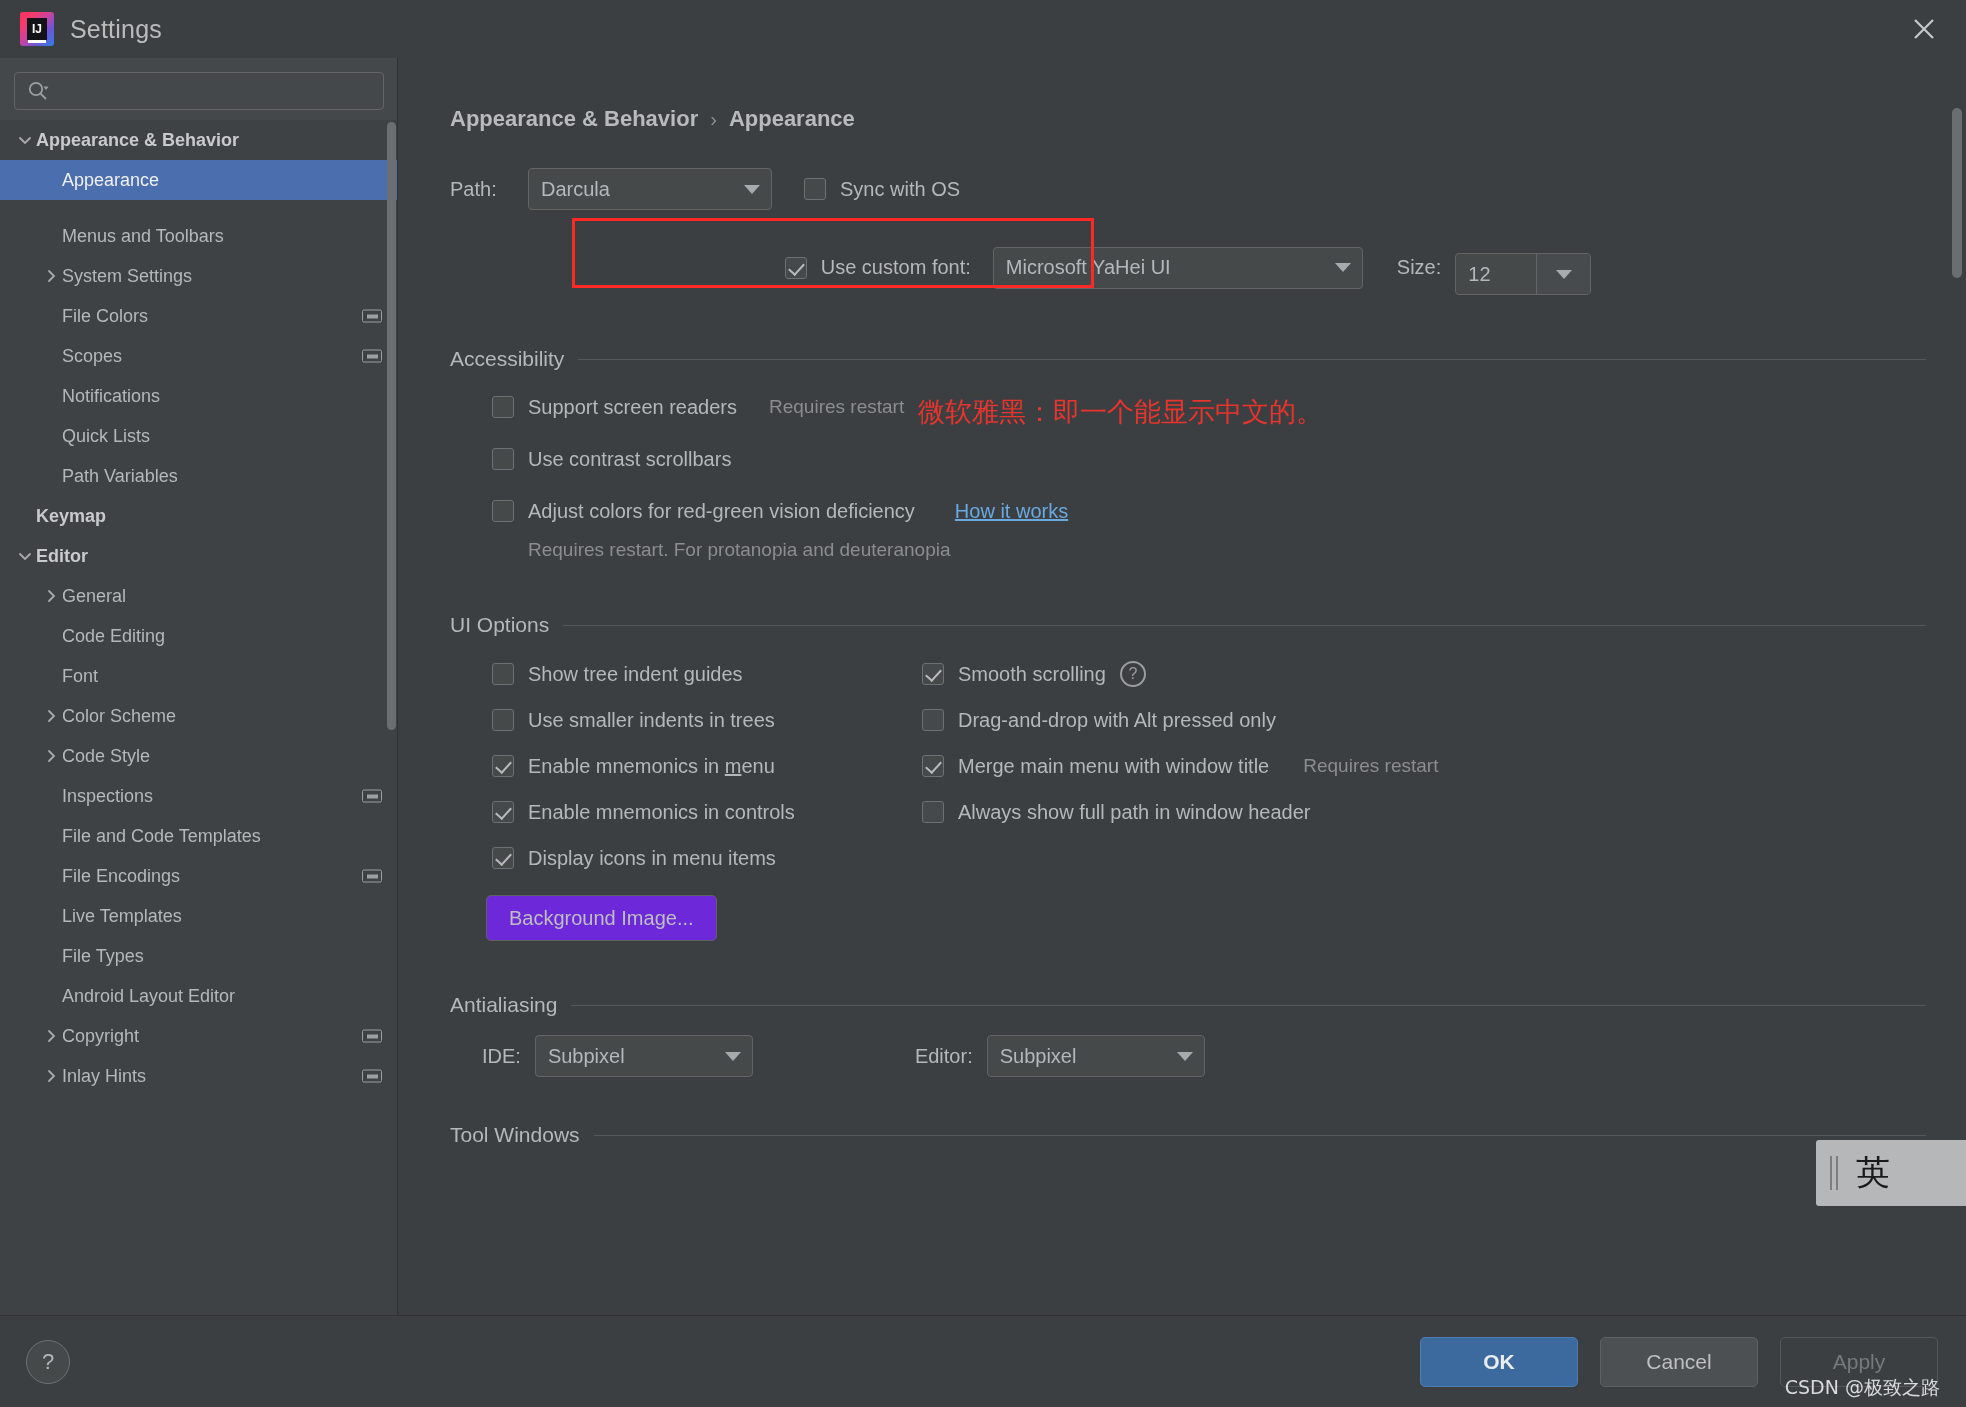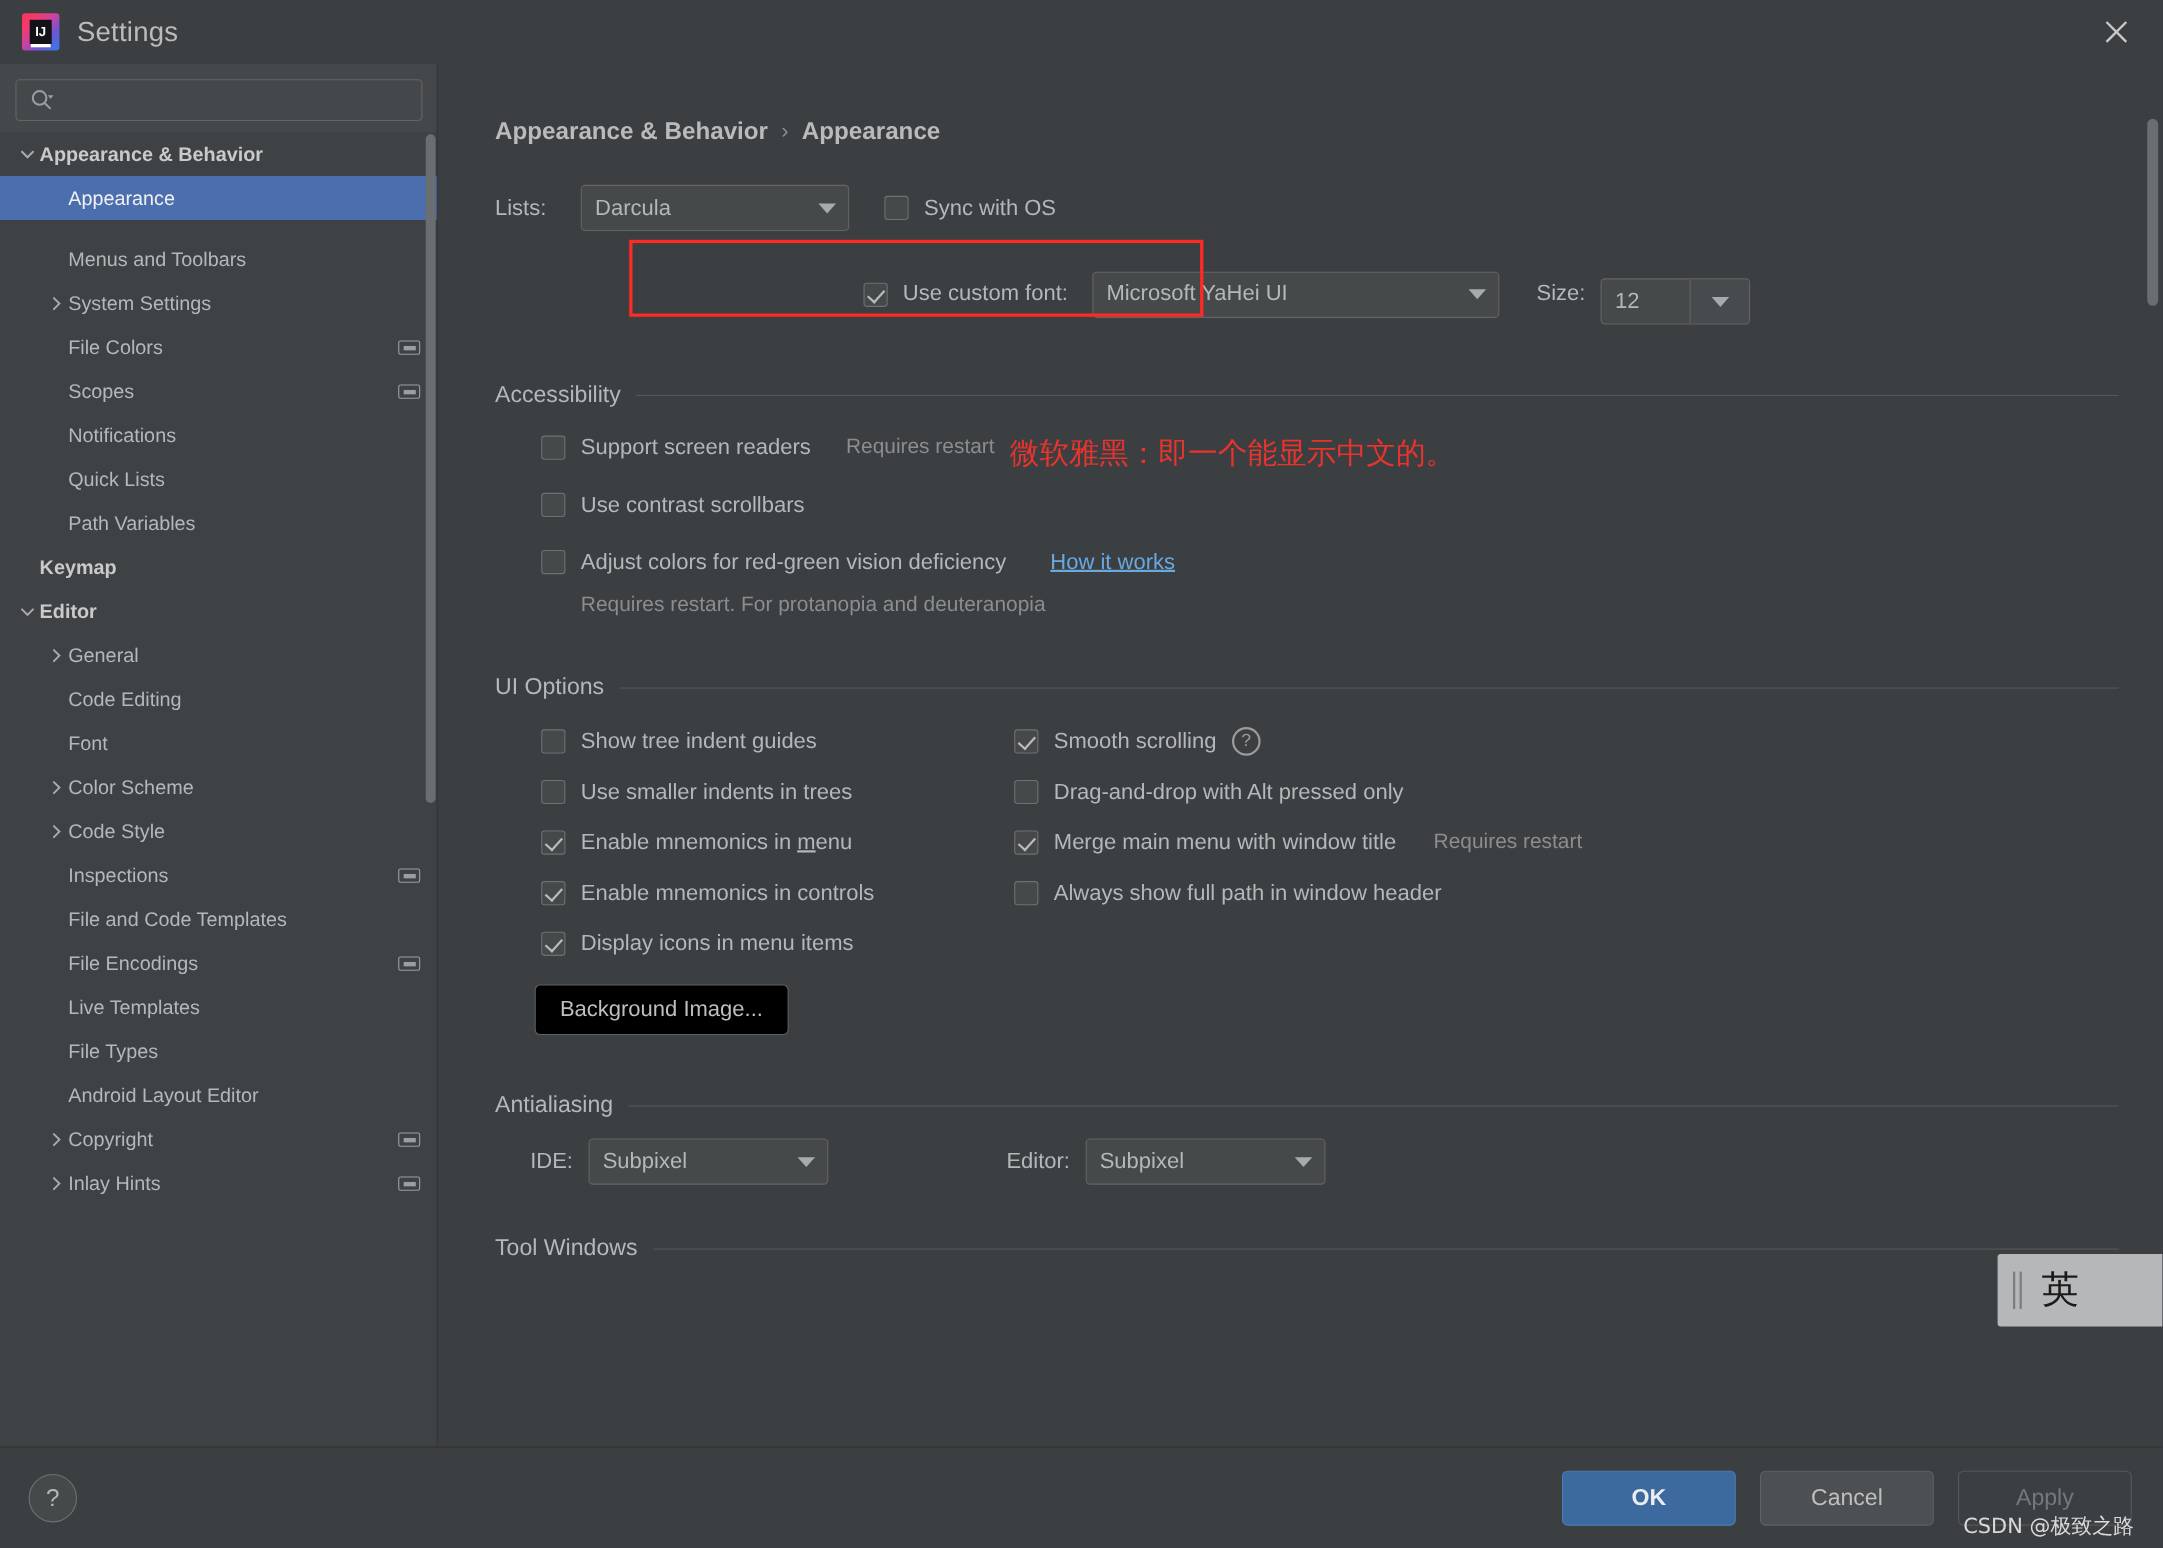--- a/index.html
+++ b/index.html
@@ -198,21 +198,21 @@
   .section .stitle { color: #b5b8ba; font-size: 21px; white-space: nowrap; }
   .section .sline { flex: 1 1 auto; height: 1px; background: #555859; }
 
   .link {
     color: #6aa9e0; font-size: 20px;
     text-decoration: underline; cursor: pointer; white-space: nowrap;
   }
 
   .btn {
     height: 46px; padding: 0 22px;
-    background: #000000; border: 1px solid #5e6163;
+    background: #6d28d9; border: 1px solid #5e6163;
     border-radius: 5px; color: #bdbfc1; font-size: 20px;
     display: inline-flex; align-items: center; justify-content: center;
     cursor: pointer;
   }
 
   .qmark {
     width: 26px; height: 26px; border-radius: 50%;
     border: 2px solid #9a9c9e; color: #9a9c9e;
     font-size: 16px; display: flex; align-items: center;
     justify-content: center; cursor: pointer;
@@ -482,21 +482,21 @@
 
       <div class="main-sb"></div>
 
       <div class="breadcrumb">
         <span>Appearance &amp; Behavior</span>
         <span class="sep">›</span>
         <span>Appearance</span>
       </div>
 
       <div class="row" style="margin-bottom:30px;">
-        <span class="label" style="width:78px;">Lists:</span>
+        <span class="label" style="width:78px;">Path:</span>
         <div class="combo" style="width:244px;">
           <span class="val">Darcula</span>
           <span class="arrow">
               <i class="arrow-tri"></i>
             </span>
         </div>
         <div class="cb-row" style="margin-left:32px;">
           <span class="cb" id="cb-sync"></span>
           <span class="cb-label">Sync with OS</span>
         </div>

